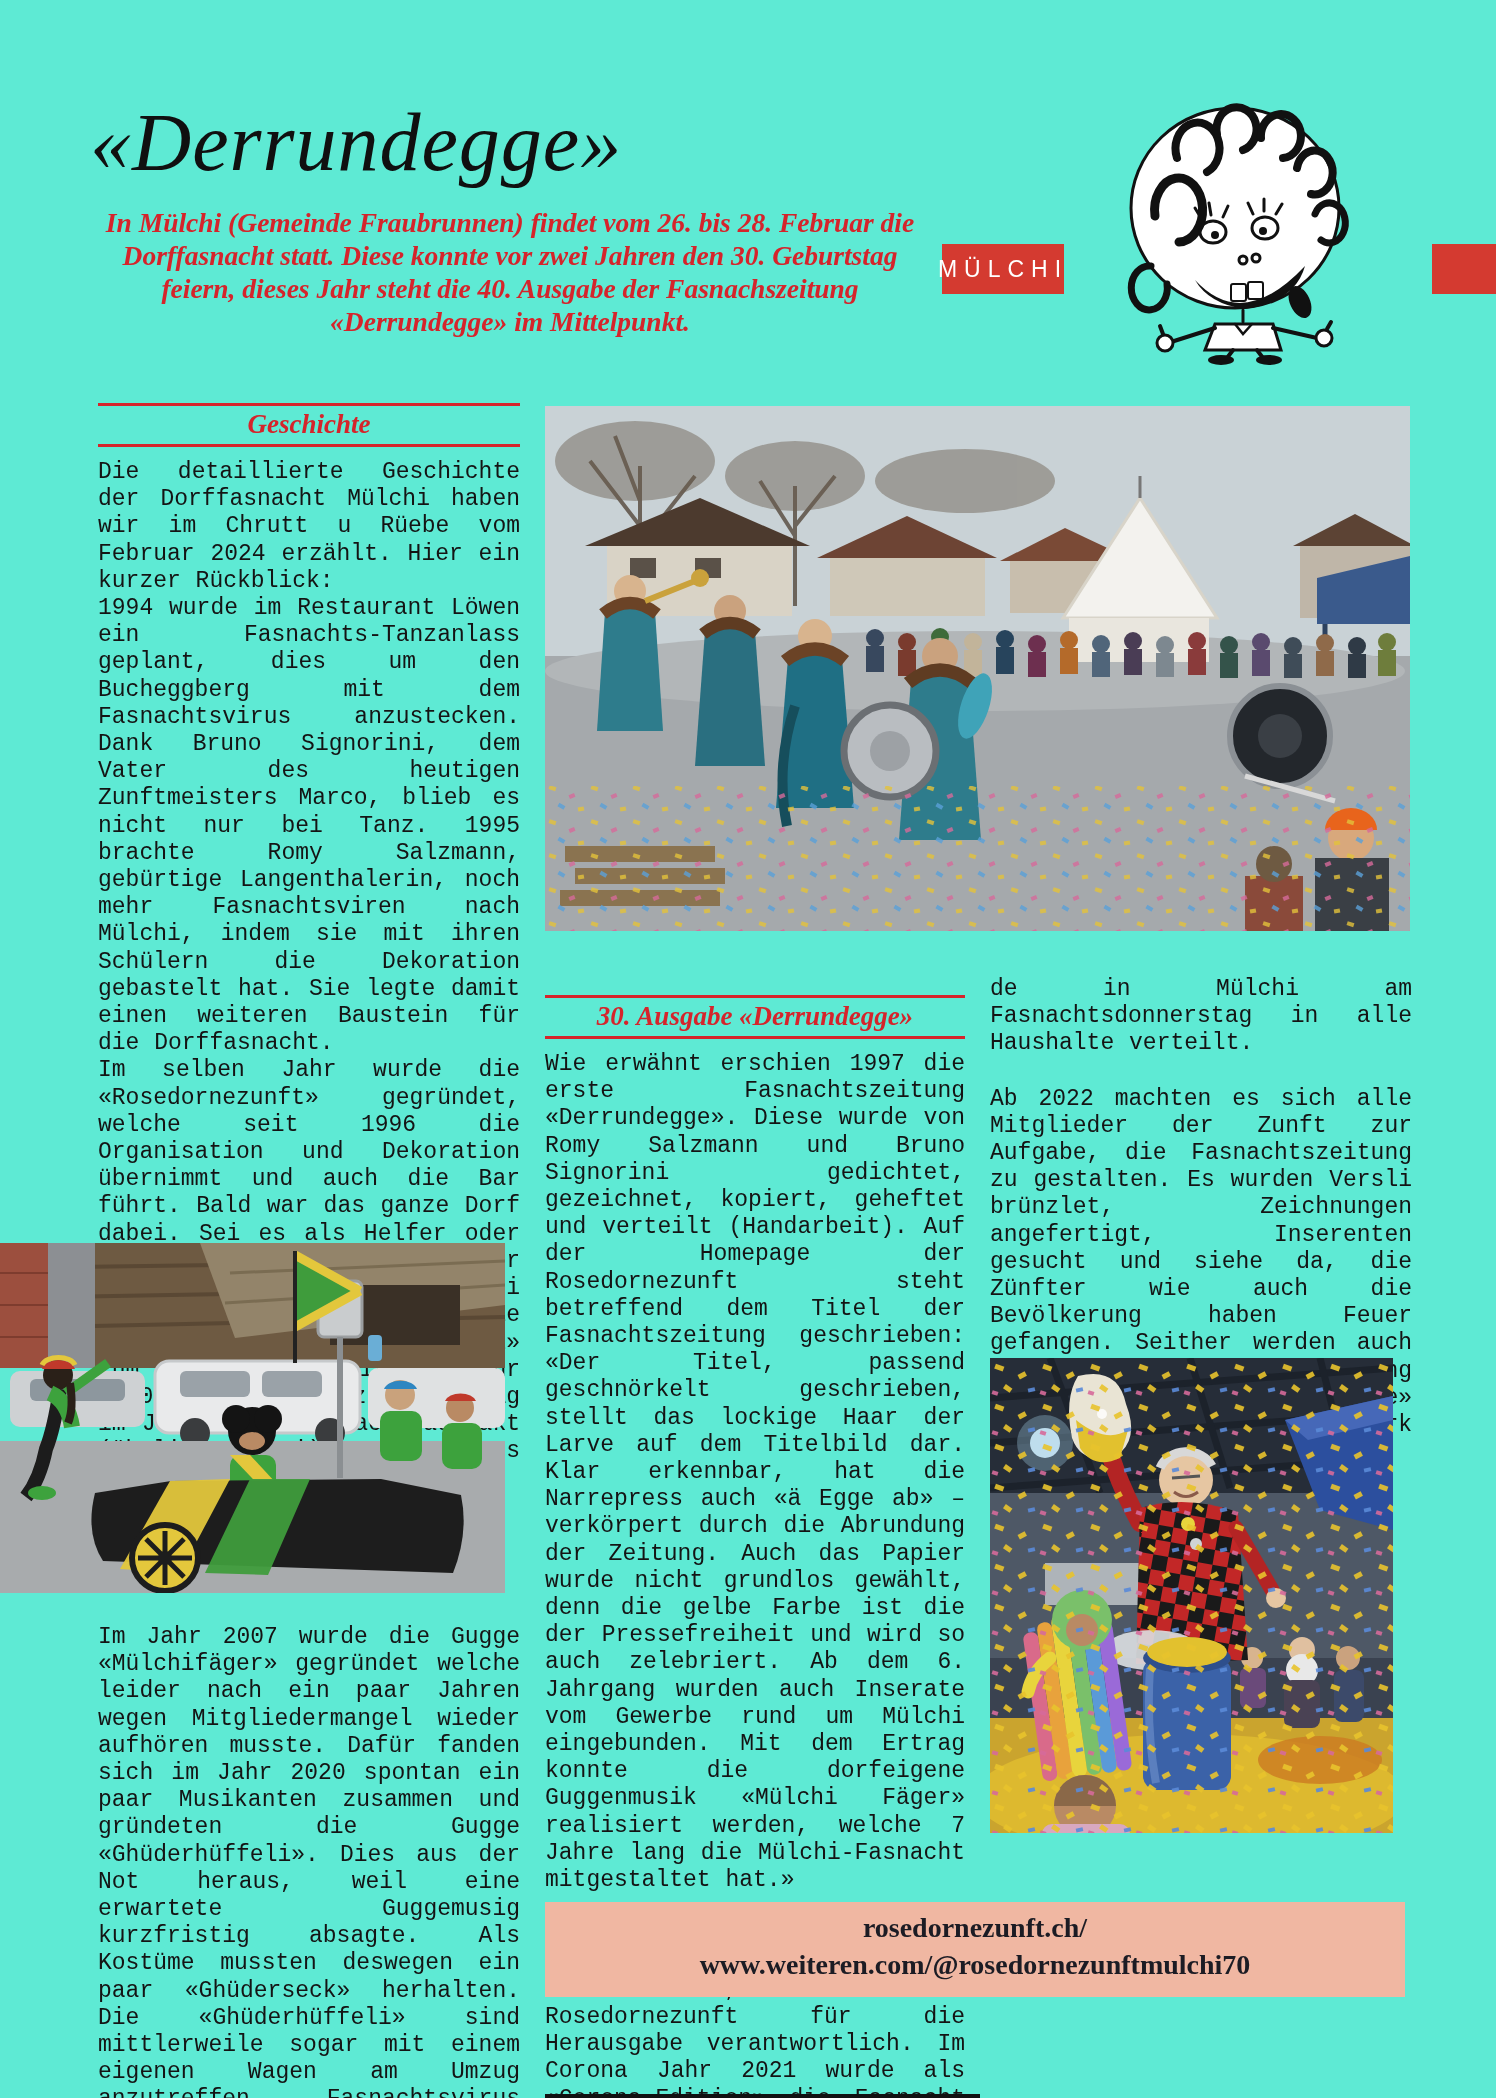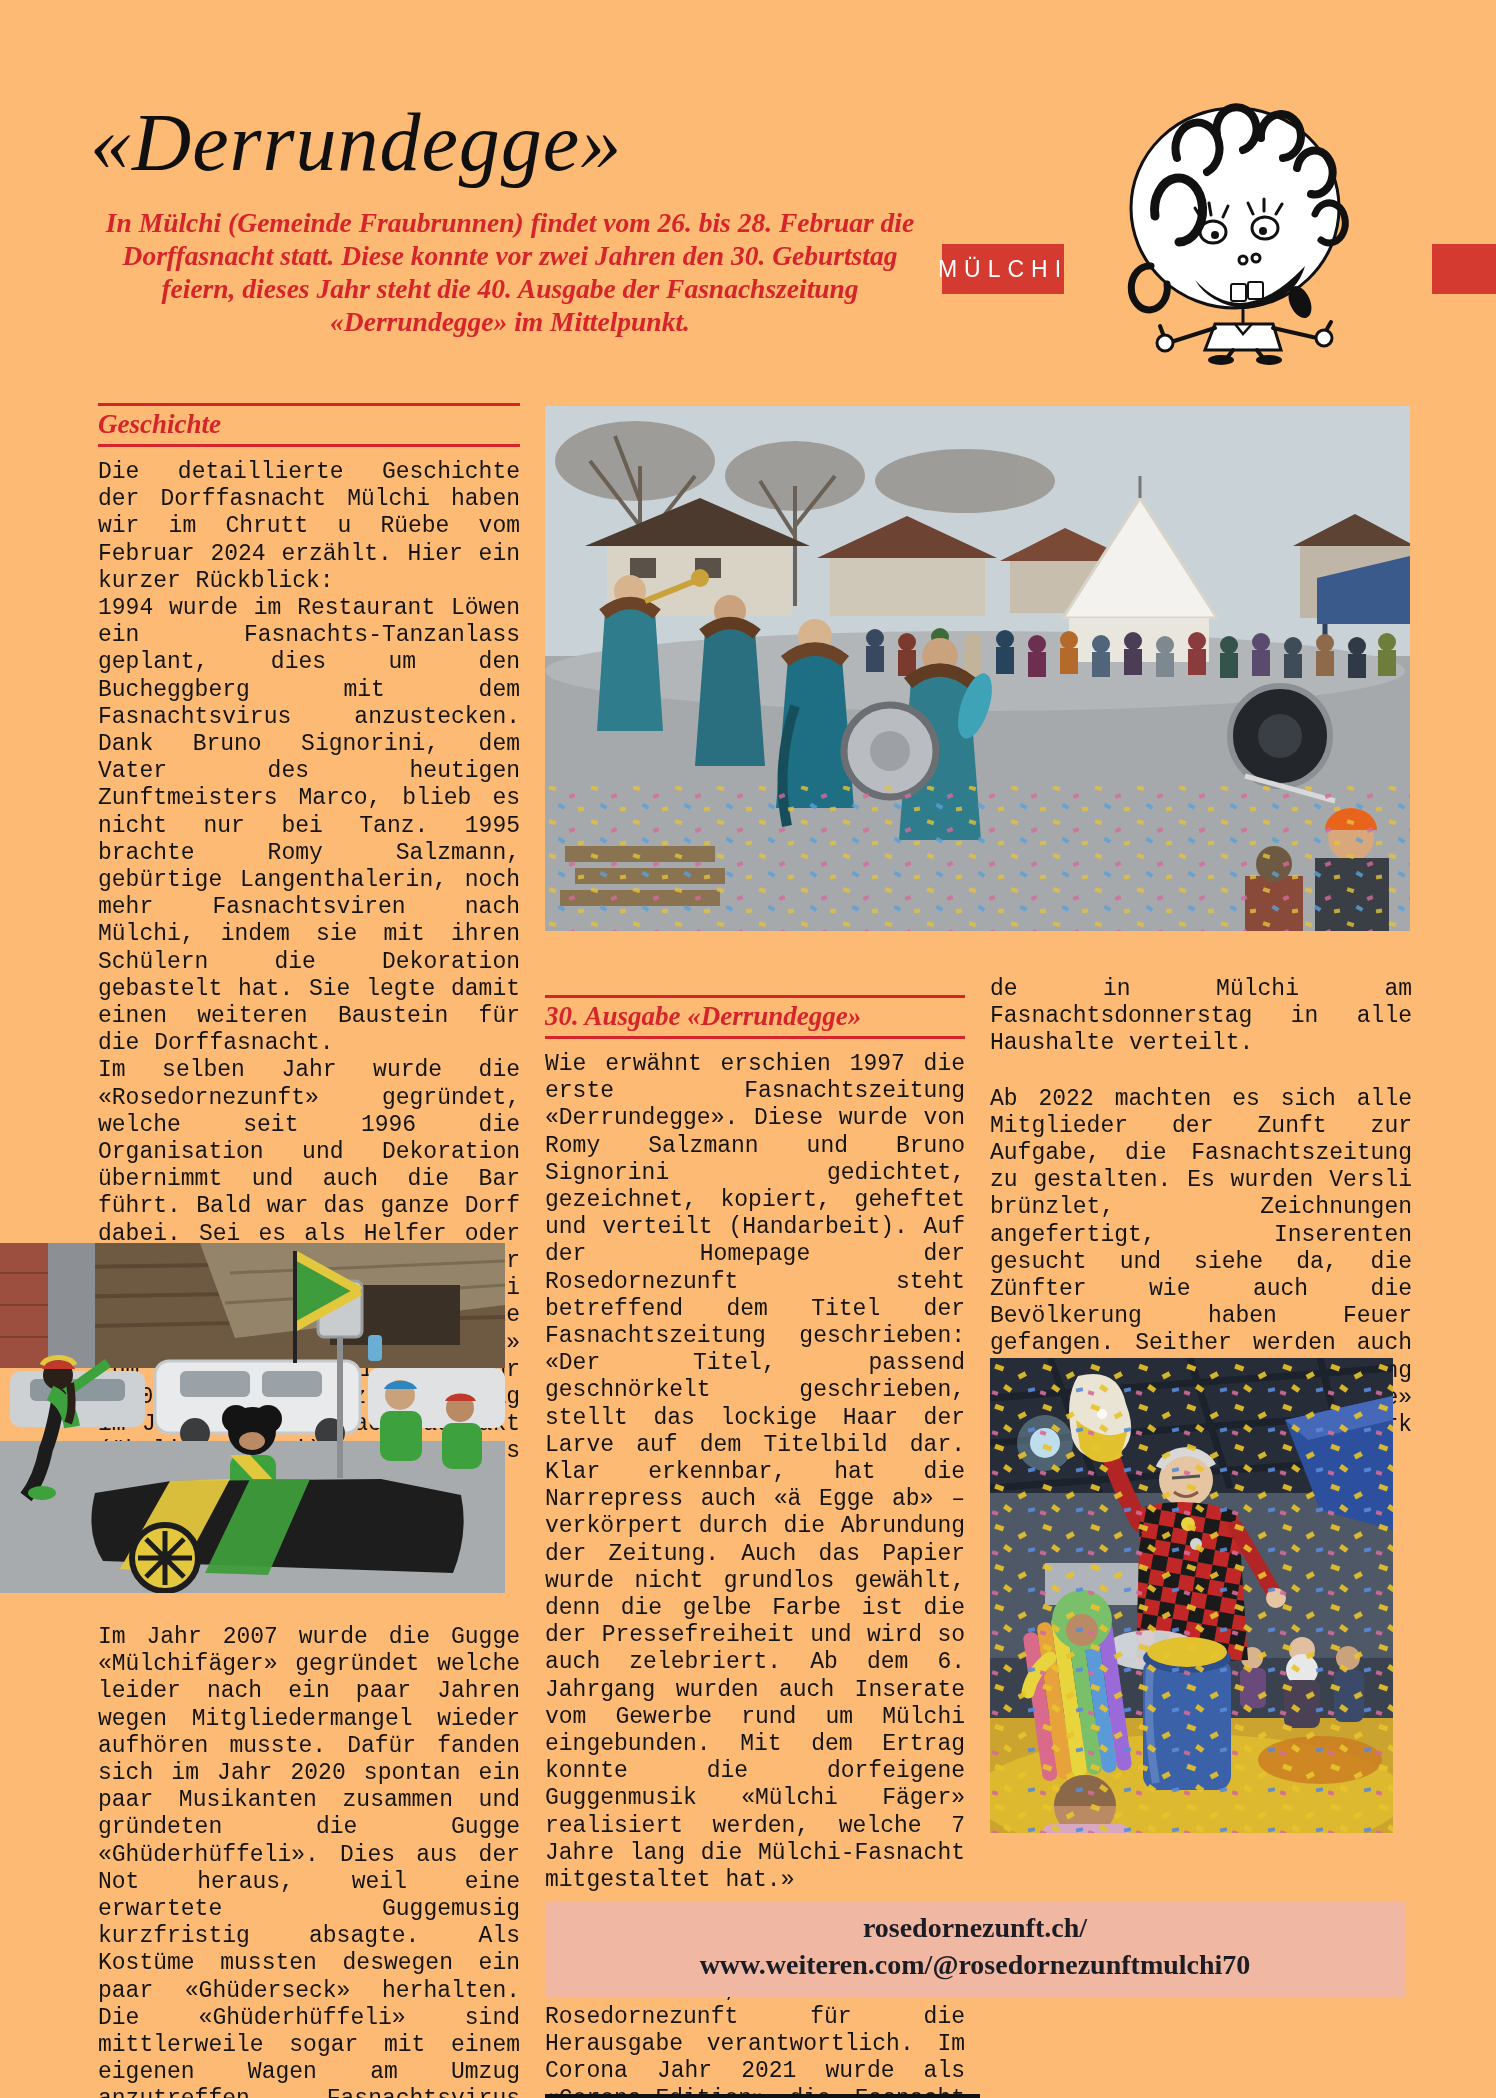--- a/index.html
+++ b/index.html
@@ -1,30 +1,30 @@
 <!DOCTYPE html>
 <html lang="de"><head>
 <meta charset="utf-8">
 <style>
   html,body{margin:0;padding:0;background:#ffffff;}
-  .page{position:relative;width:1496px;height:2098px;background:#fdba74;overflow:hidden;
+  .page{position:relative;width:1496px;height:2098px;background:#5eead4;overflow:hidden;
         font-family:"Liberation Serif", serif;color:#141414;}
   .abs{position:absolute;}
 
   .title{font-style:italic;font-weight:normal;font-size:82px;color:#101010;letter-spacing:1px;margin:0;}
 
   .intro{text-align:center;color:#d5242b;font-weight:bold;font-style:italic;
          font-size:27.5px;line-height:33px;}
 
   .badge{background:#d43a30;color:#ffffff;font-family:"Liberation Sans", sans-serif;
          font-size:23px;letter-spacing:7px;display:flex;align-items:center;justify-content:center;}
   .edgebox{background:#d43a30;}
 
   .sec-head{border-top:3px solid #d5242b;border-bottom:3px solid #d5242b;
-            padding:3px 0 4px 0;}
+            text-align:center;padding:3px 0 4px 0;}
   .sec-head span{color:#d5242b;font-weight:bold;font-style:italic;font-size:27px;}
 
   .body p{margin:0;text-align:justify;font-size:23px;line-height:27.2px;hyphens:auto;
           -webkit-hyphens:auto;word-spacing:1px;}
   .body p.sp{margin-top:28px;}
   .body{margin-top:12px;font-family:Liberation Mono, monospace;}
 
   figure{margin:0;}
   .photo svg{display:block;width:100%;height:100%;}
 

